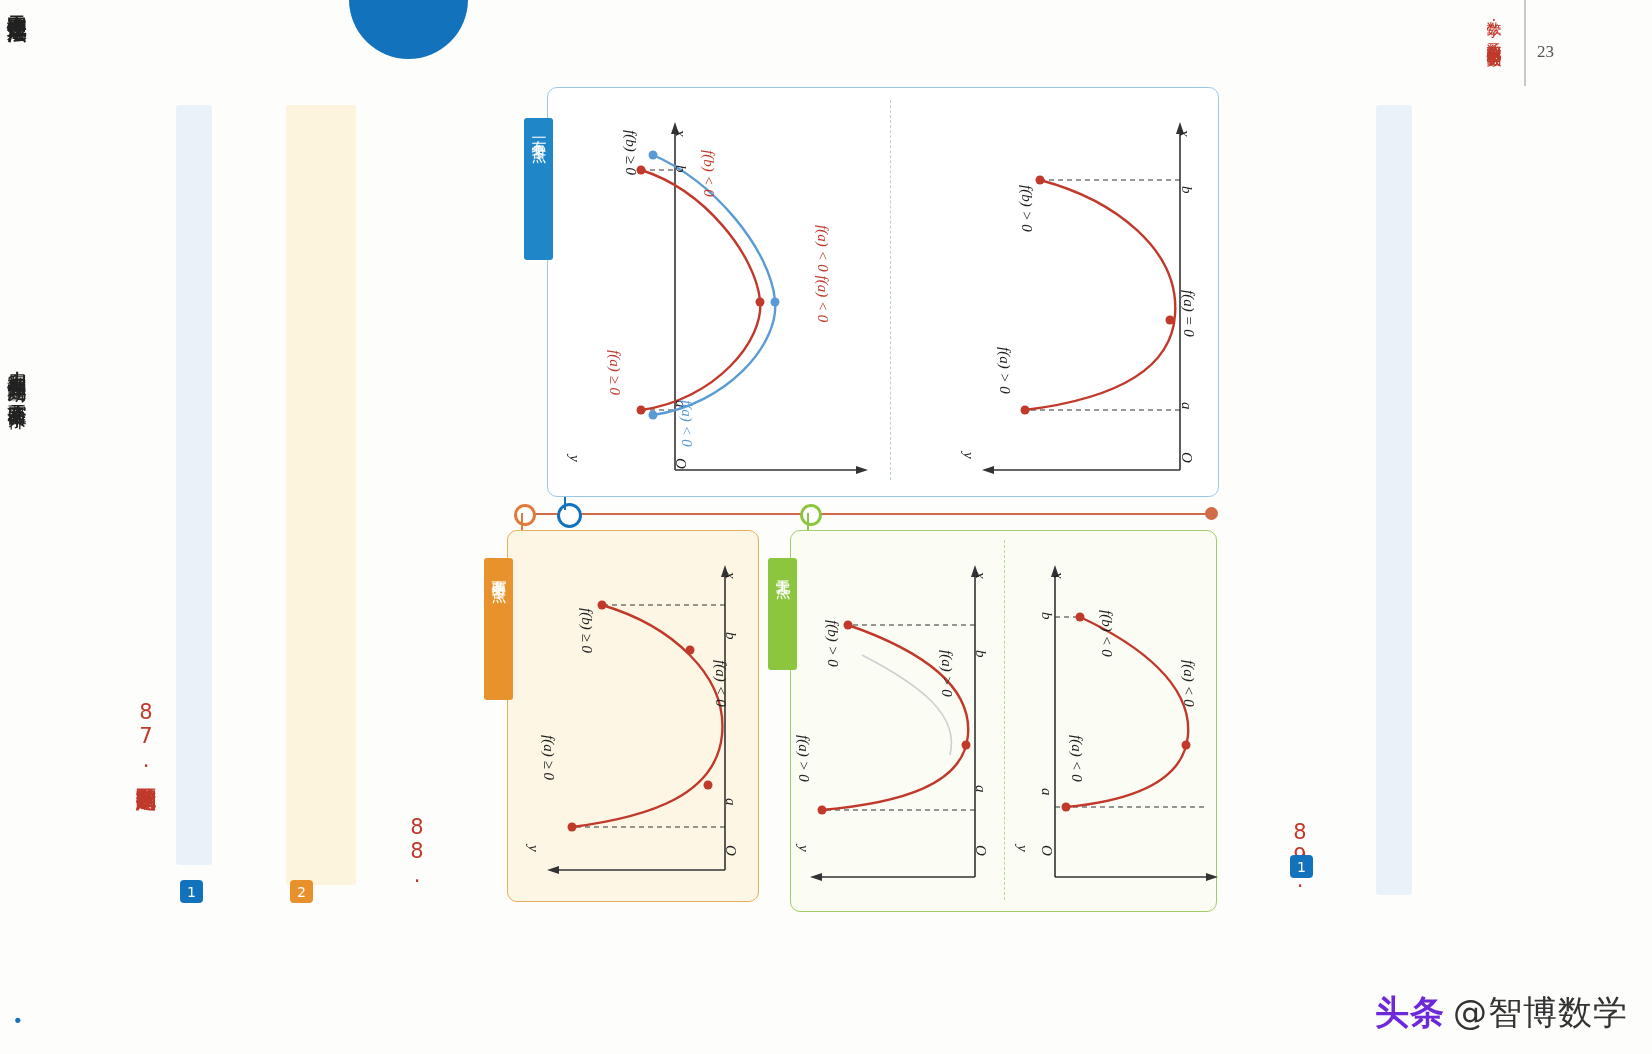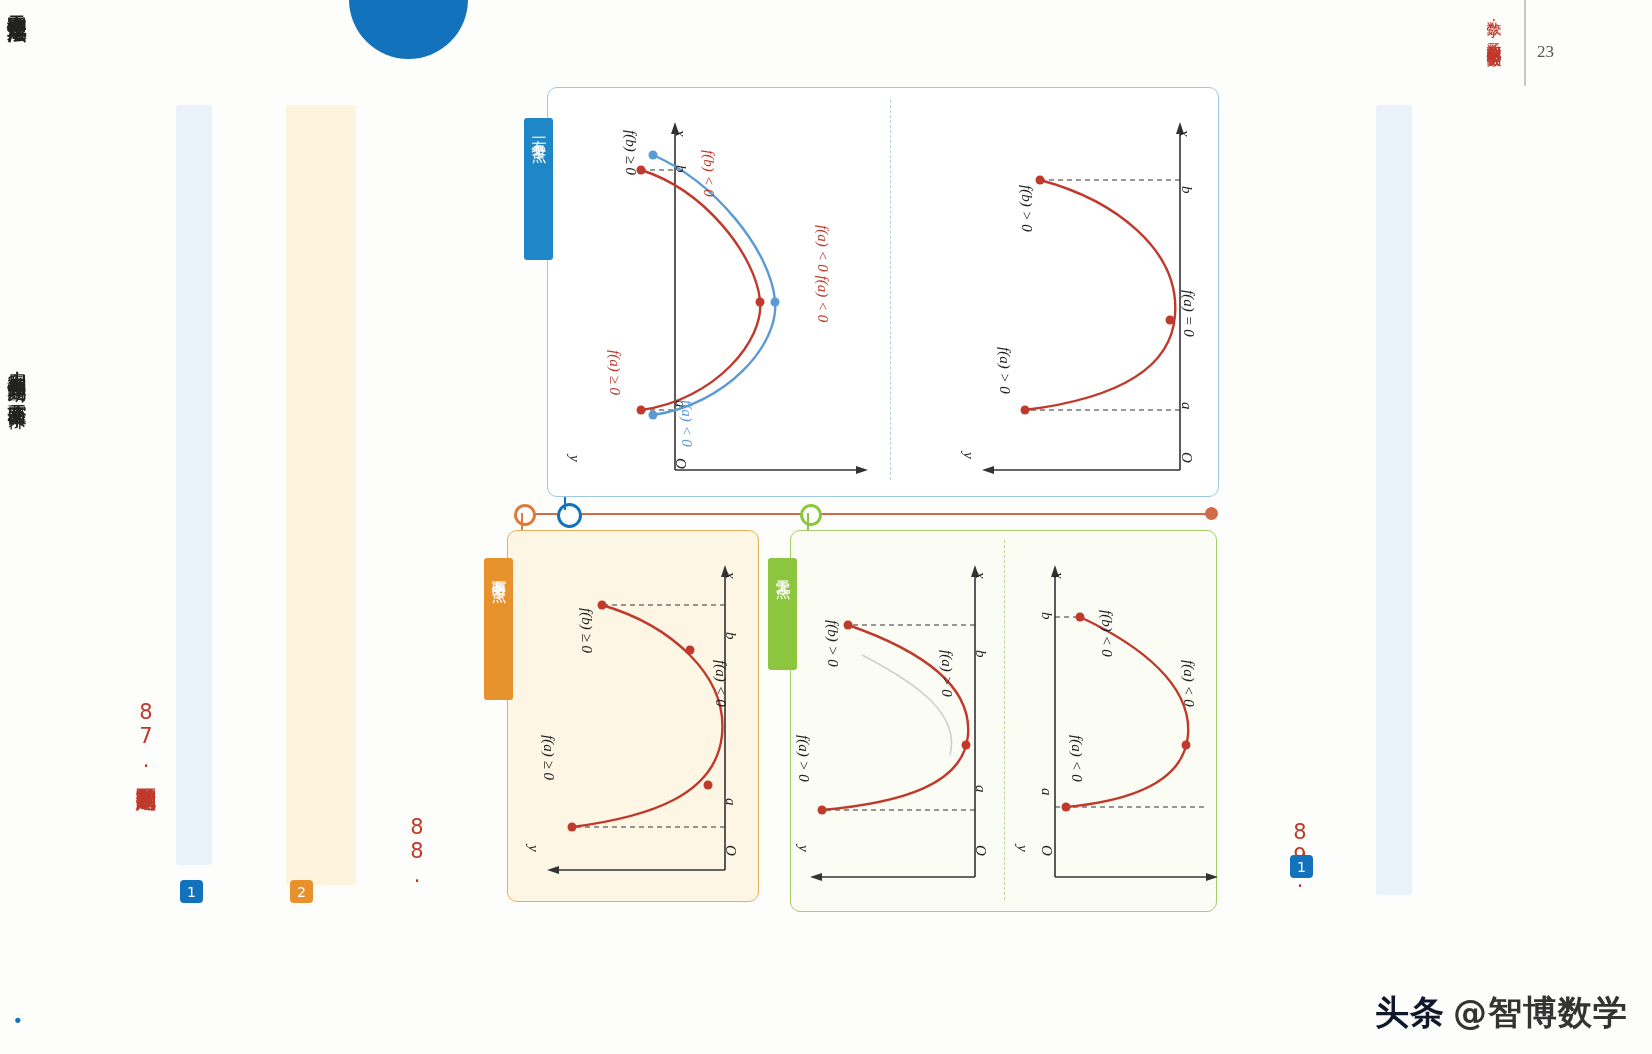--- a/index.html
+++ b/index.html
@@ -125,22 +125,22 @@
     white-space:nowrap;
   }
 
   
   .watermark{
     position:absolute;right:24px;bottom:18px;
     font-family:"DejaVu Sans", sans-serif;
     font-size:34px;color:#3a3a3a;letter-spacing:1px;
     display:flex;align-items:center;gap:8px;
   }
-  .watermark .tt{color:#0f172a;font-weight:bold;}
-  .watermark .at{color:#333;font-weight:bold;}
+  .watermark .tt{color:#6d28d9;font-weight:bold;}
+  .watermark .at{color:#333;}
 
   
   .ghost{
     position:absolute;color:#cfe0ea;opacity:.55;
     font-family:"DejaVu Sans", sans-serif;font-size:15px;
     writing-mode:vertical-rl;text-orientation:upright;
     line-height:1.8;
     pointer-events:none;
   }
 </style>

